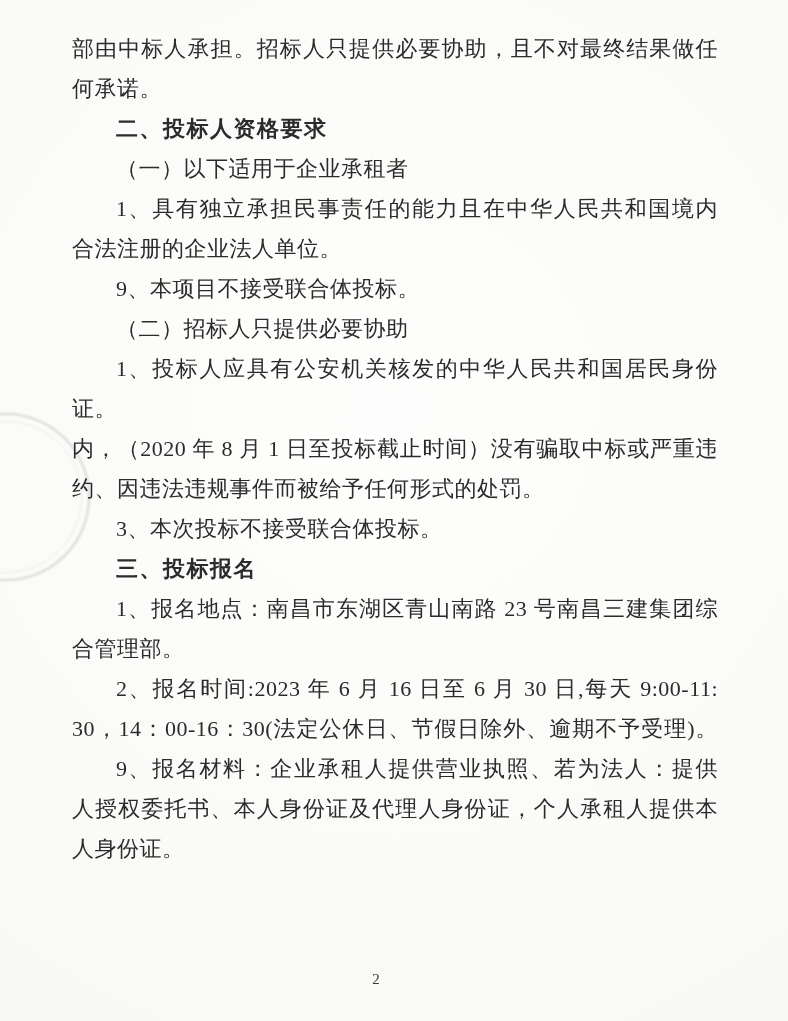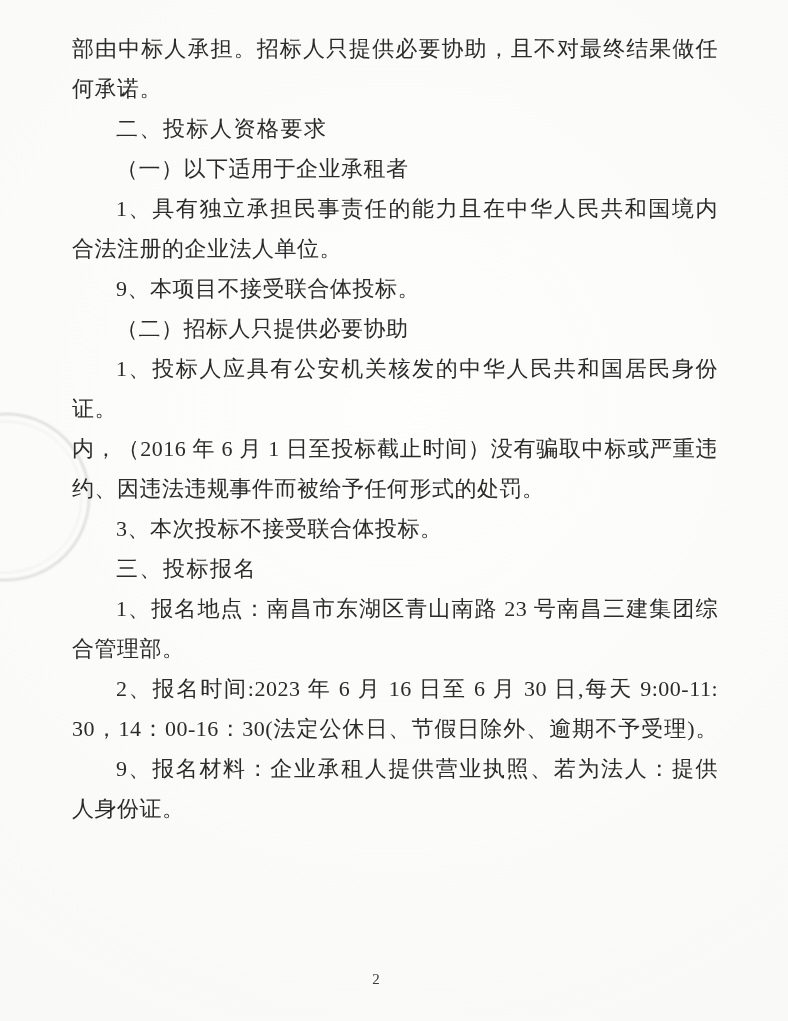--- a/index.html
+++ b/index.html
@@ -28,21 +28,21 @@
     padding: 29px 70px 0 72px;
   }
   .text-line {
     height: 40px;
     line-height: 40px;
     font-size: 22px;
     letter-spacing: 0.5px;
     text-align: left;
   }
   .text-line.indent { padding-left: 44px; }
-  .text-line.bold { font-weight: normal; letter-spacing: 1.5px; }
+  .text-line.bold { font-weight: bold; letter-spacing: 1.5px; }
   .text-line.justify {
     text-align: justify;
     text-align-last: justify;
   }
   .stamp-arc {
     position: absolute;
     left: -78px;
     top: 413px;
     width: 164px;
     height: 164px;
@@ -79,25 +79,26 @@
       <div class="text-line justify">部由中标人承担。招标人只提供必要协助，且不对最终结果做任</div>
       <div class="text-line">何承诺。</div>
       <div class="text-line indent bold">二、投标人资格要求</div>
       <div class="text-line indent">（一）以下适用于企业承租者</div>
       <div class="text-line indent justify">1、具有独立承担民事责任的能力且在中华人民共和国境内</div>
       <div class="text-line">合法注册的企业法人单位。</div>
       <div class="text-line indent">9、本项目不接受联合体投标。</div>
       <div class="text-line indent">（二）招标人只提供必要协助</div>
       <div class="text-line indent justify">1、投标人应具有公安机关核发的中华人民共和国居民身份</div>
       <div class="text-line">证。</div>
-      <div class="text-line justify">内，（2016 年 6 月 1 日至投标截止时间）没有骗取中标或严重违</div>
+      <div class="text-line justify">内，（2020 年 8 月 1 日至投标截止时间）没有骗取中标或严重违</div>
       <div class="text-line">约、因违法违规事件而被给予任何形式的处罚。</div>
       <div class="text-line indent">3、本次投标不接受联合体投标。</div>
       <div class="text-line indent bold">三、投标报名</div>
       <div class="text-line indent justify">1、报名地点：南昌市东湖区青山南路 23 号南昌三建集团综</div>
       <div class="text-line">合管理部。</div>
       <div class="text-line indent justify">2、报名时间:2023 年 6 月 16 日至 6 月 30 日,每天 9:00-11:</div>
       <div class="text-line justify">30，14：00-16：30(法定公休日、节假日除外、逾期不予受理)。</div>
       <div class="text-line indent justify">9、报名材料：企业承租人提供营业执照、若为法人：提供</div>
+      <div class="text-line justify">人授权委托书、本人身份证及代理人身份证，个人承租人提供本</div>
       <div class="text-line">人身份证。</div>
     </div>
   <div class="page-number">2</div>
 </div>
 
 </body></html>

